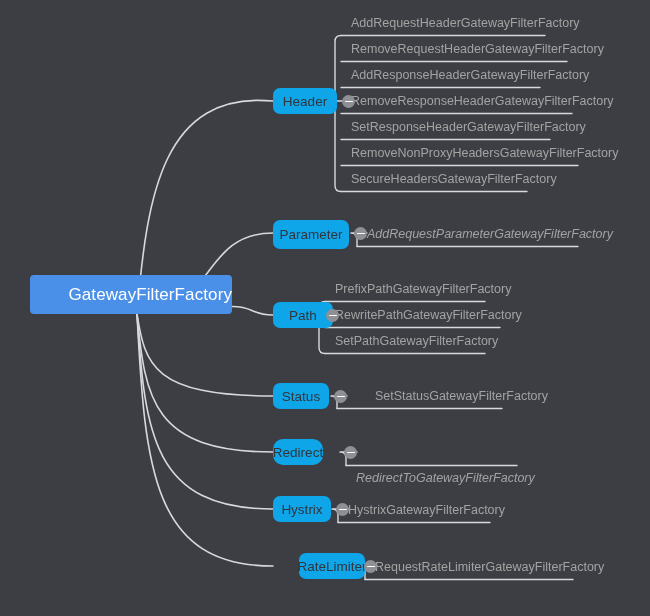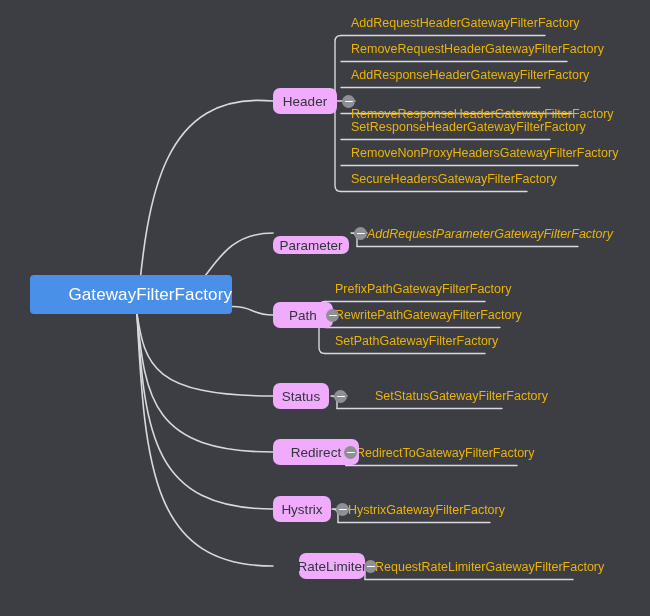--- a/index.html
+++ b/index.html
@@ -38,21 +38,21 @@
     font-size: 17px;
     letter-spacing: .1px;
     white-space: nowrap;
     z-index: 5;
   }
 
   
   .branch-node {
     position: absolute;
     box-sizing: border-box;
-    background: #f0abfc;
+    background: #0ea5e9;
     color: #33353a;
     border-radius: 7px;
     display: flex;
     align-items: center;
     justify-content: center;
     font-size: 13.5px;
     white-space: nowrap;
     z-index: 5;
   }
 
@@ -72,21 +72,21 @@
     top: 6px;
     width: 8px;
     height: 1.5px;
     background: #ffffff;
     border-radius: 1px;
   }
 
   
   .leaf-node {
     position: absolute;
-    color: #eab308;
+    color: #a3a3a3;
     font-size: 12.5px;
     white-space: nowrap;
     z-index: 4;
     line-height: 1;
   }
 </style>
 </head>
 <body>
 
 <div id="canvas">
@@ -130,46 +130,46 @@
   </div>
 
   <div id="nodes">
       <div class="branch-node" style="left: 273px; top: 88px; width: 64px; height: 26px;">
         <span>Header</span>
       </div>
       <div class="toggle" style="left: 342px; top: 94.5px;"></div>
       <div class="leaf-node" style="left: 351px; top: 17px;"><span>AddRequestHeaderGatewayFilterFactory</span></div>
       <div class="leaf-node" style="left: 351px; top: 43px;"><span>RemoveRequestHeaderGatewayFilterFactory</span></div>
       <div class="leaf-node" style="left: 351px; top: 69px;"><span>AddResponseHeaderGatewayFilterFactory</span></div>
-      <div class="leaf-node" style="left: 351px; top: 108px;"><span>RemoveResponseHeaderGatewayFilterFactory</span></div>
+      <div class="leaf-node" style="left: 351px; top: 95px;"><span>RemoveResponseHeaderGatewayFilterFactory</span></div>
       <div class="leaf-node" style="left: 351px; top: 121px;"><span>SetResponseHeaderGatewayFilterFactory</span></div>
       <div class="leaf-node" style="left: 351px; top: 147px;"><span>RemoveNonProxyHeadersGatewayFilterFactory</span></div>
       <div class="leaf-node" style="left: 351px; top: 173px;"><span>SecureHeadersGatewayFilterFactory</span></div>
-      <div class="branch-node" style="left: 273px; top: 236px; width: 76px; height: 18px; text-align: right;">
+      <div class="branch-node" style="left: 273px; top: 220px; width: 76px; height: 29px; text-align: right;">
         <span>Parameter</span>
       </div>
       <div class="toggle" style="left: 354px; top: 226.5px;"></div>
       <div class="leaf-node" style="left: 367px; top: 228px; font-style: italic;"><span>AddRequestParameterGatewayFilterFactory</span></div>
       <div class="branch-node" style="left: 273px; top: 302px; width: 60px; height: 26px;">
         <span>Path</span>
       </div>
       <div class="toggle" style="left: 326px; top: 308.5px;"></div>
       <div class="leaf-node" style="left: 335px; top: 283px;"><span>PrefixPathGatewayFilterFactory</span></div>
       <div class="leaf-node" style="left: 335px; top: 309px;"><span>RewritePathGatewayFilterFactory</span></div>
       <div class="leaf-node" style="left: 335px; top: 335px;"><span>SetPathGatewayFilterFactory</span></div>
       <div class="branch-node" style="left: 273px; top: 383px; width: 56px; height: 26px;">
         <span>Status</span>
       </div>
       <div class="toggle" style="left: 334px; top: 389.5px;"></div>
       <div class="leaf-node" style="left: 347px; top: 390px; padding-left: 28px;"><span>SetStatusGatewayFilterFactory</span></div>
-      <div class="branch-node" style="left: 273px; top: 439px; width: 86px; height: 26px;">
+      <div class="branch-node" style="left: 273px; top: 439px; width: 50px; height: 26px; border-radius: 10px;">
         <span>Redirect</span>
       </div>
       <div class="toggle" style="left: 344px; top: 445.5px;"></div>
-      <div class="leaf-node" style="left: 356px; top: 447px;"><span>RedirectToGatewayFilterFactory</span></div>
+      <div class="leaf-node" style="left: 356px; top: 472px; font-style: italic;"><span>RedirectToGatewayFilterFactory</span></div>
       <div class="branch-node" style="left: 273px; top: 496px; width: 58px; height: 26px;">
         <span>Hystrix</span>
       </div>
       <div class="toggle" style="left: 336px; top: 502.5px;"></div>
       <div class="leaf-node" style="left: 348px; top: 504px;"><span>HystrixGatewayFilterFactory</span></div>
       <div class="branch-node" style="left: 273px; top: 553px; width: 66px; height: 26px; margin-left: 26px;">
         <span>RateLimiter</span>
       </div>
       <div class="toggle" style="left: 364px; top: 559.5px;"></div>
       <div class="leaf-node" style="left: 375px; top: 561px;"><span>RequestRateLimiterGatewayFilterFactory</span></div>

